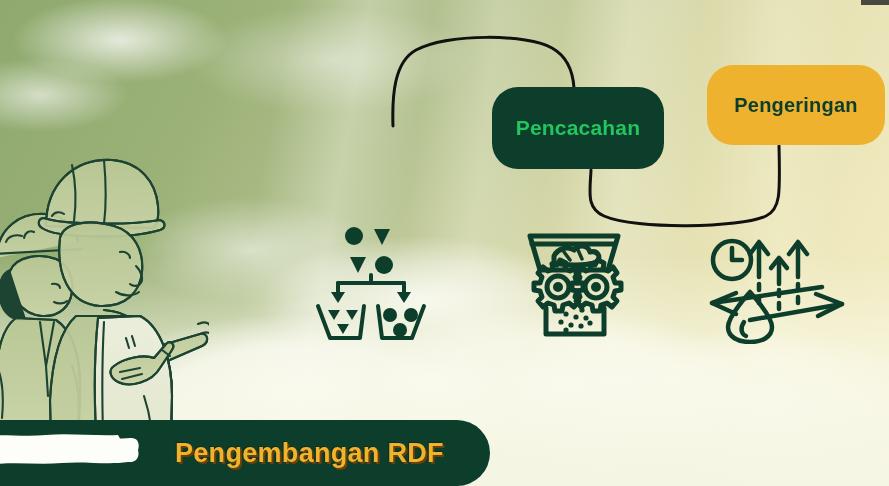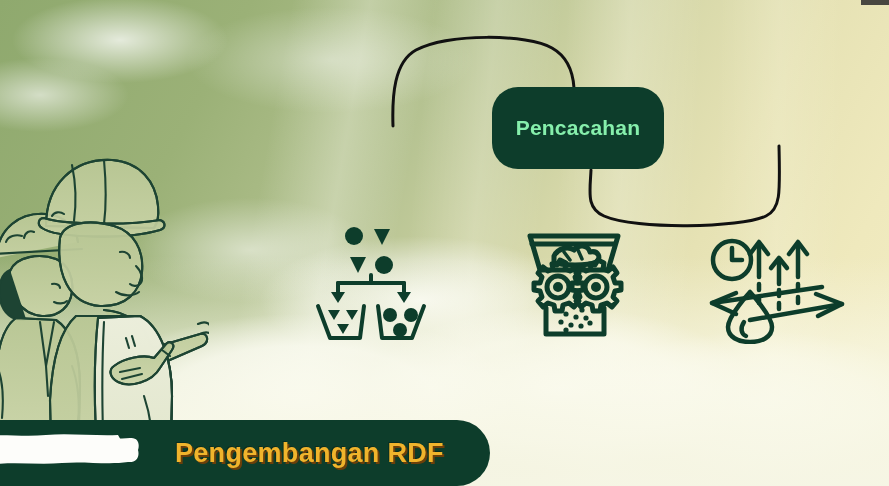--- a/index.html
+++ b/index.html
@@ -105,21 +105,21 @@
     align-items: center;
     justify-content: center;
     border-radius: 26px;
     font-weight: bold;
     letter-spacing: 0.2px;
     box-sizing: border-box;
     text-align: center;
   }
   .node-dark {
     background: #0d3d2b;
-    color: #86efac;
+    color: #22c55e;
   }
   .node-light {
     background: #efb22e;
     color: #0d3d2b;
   }
   #node-pemisahan {
     left: 288px;
     top: 125px;
     width: 170px;
     height: 84px;
@@ -298,20 +298,23 @@
   <svg class="connectors" viewBox="0 0 889 486" xmlns="http://www.w3.org/2000/svg">
     <path d="M393 126 C392 96 394 62 416 50 C448 33 528 34 552 48 C568 57 573 72 574 88" fill="none" stroke="#111111" stroke-width="3" stroke-linecap="round"></path>
     <path d="M591 170 C590 192 586 208 604 216 C636 230 740 228 766 216 C781 209 780 192 779 146" fill="none" stroke="#111111" stroke-width="3" stroke-linecap="round"></path>
   </svg>
 
 
   <div class="node node-dark" id="node-pencacahan">
     <span>Pencacahan</span>
   </div>
 
+  <div class="node node-light" id="node-pengeringan">
+    <span>Pengeringan</span>
+  </div>
 
   <div class="icon-wrap" id="icon-pemisahan">
     <svg width="118" height="118" viewBox="0 0 118 118" xmlns="http://www.w3.org/2000/svg">
       <g fill="#0d3d2b" stroke="#0d3d2b" stroke-width="4" stroke-linejoin="round" stroke-linecap="round">
         <circle cx="42" cy="14" r="9" stroke="none"></circle>
         <path d="M70 23 L62 7 L78 7 Z" stroke="none"></path>
         <path d="M46 51 L38 35 L54 35 Z" stroke="none"></path>
         <circle cx="72" cy="43" r="9" stroke="none"></circle>
         <path d="M59 53 L59 61" fill="none"></path>
         <path d="M26 61 L92 61" fill="none"></path>

